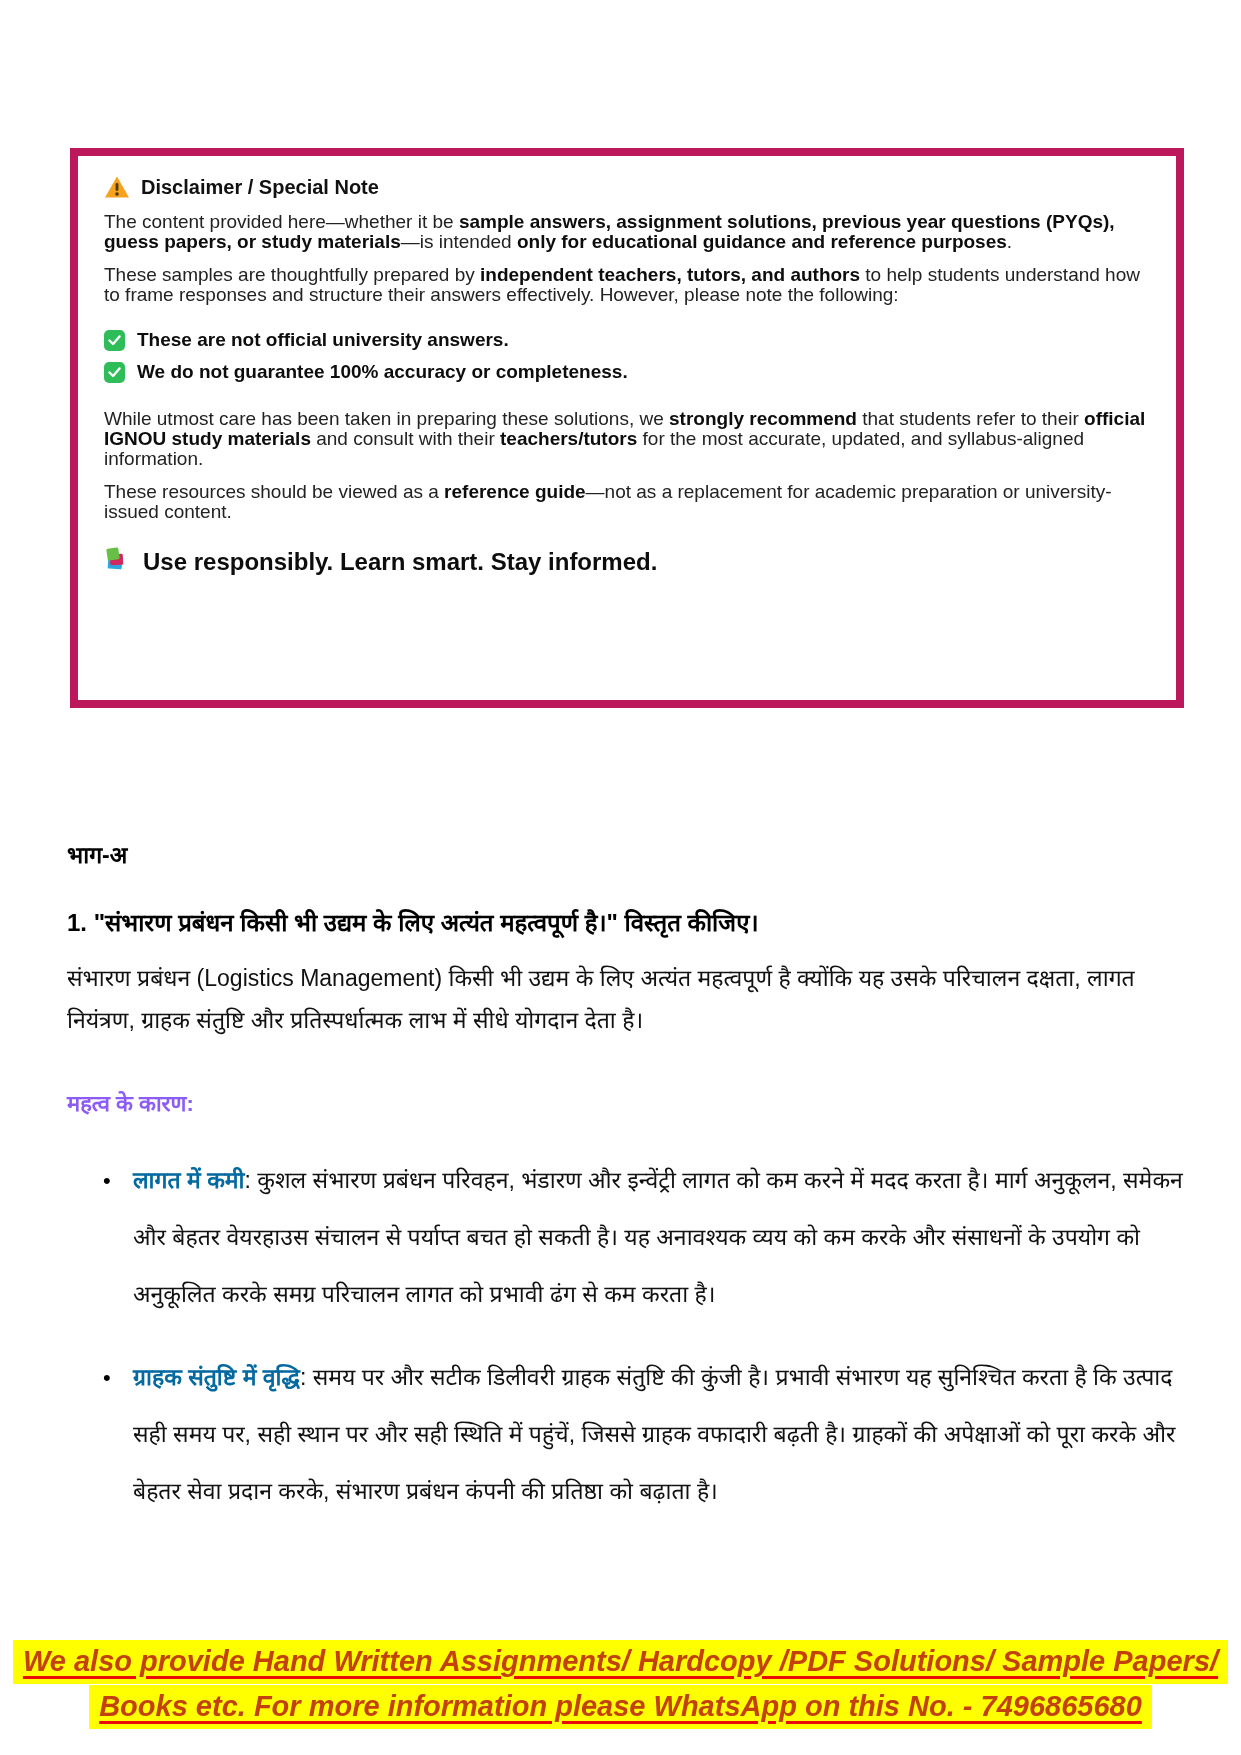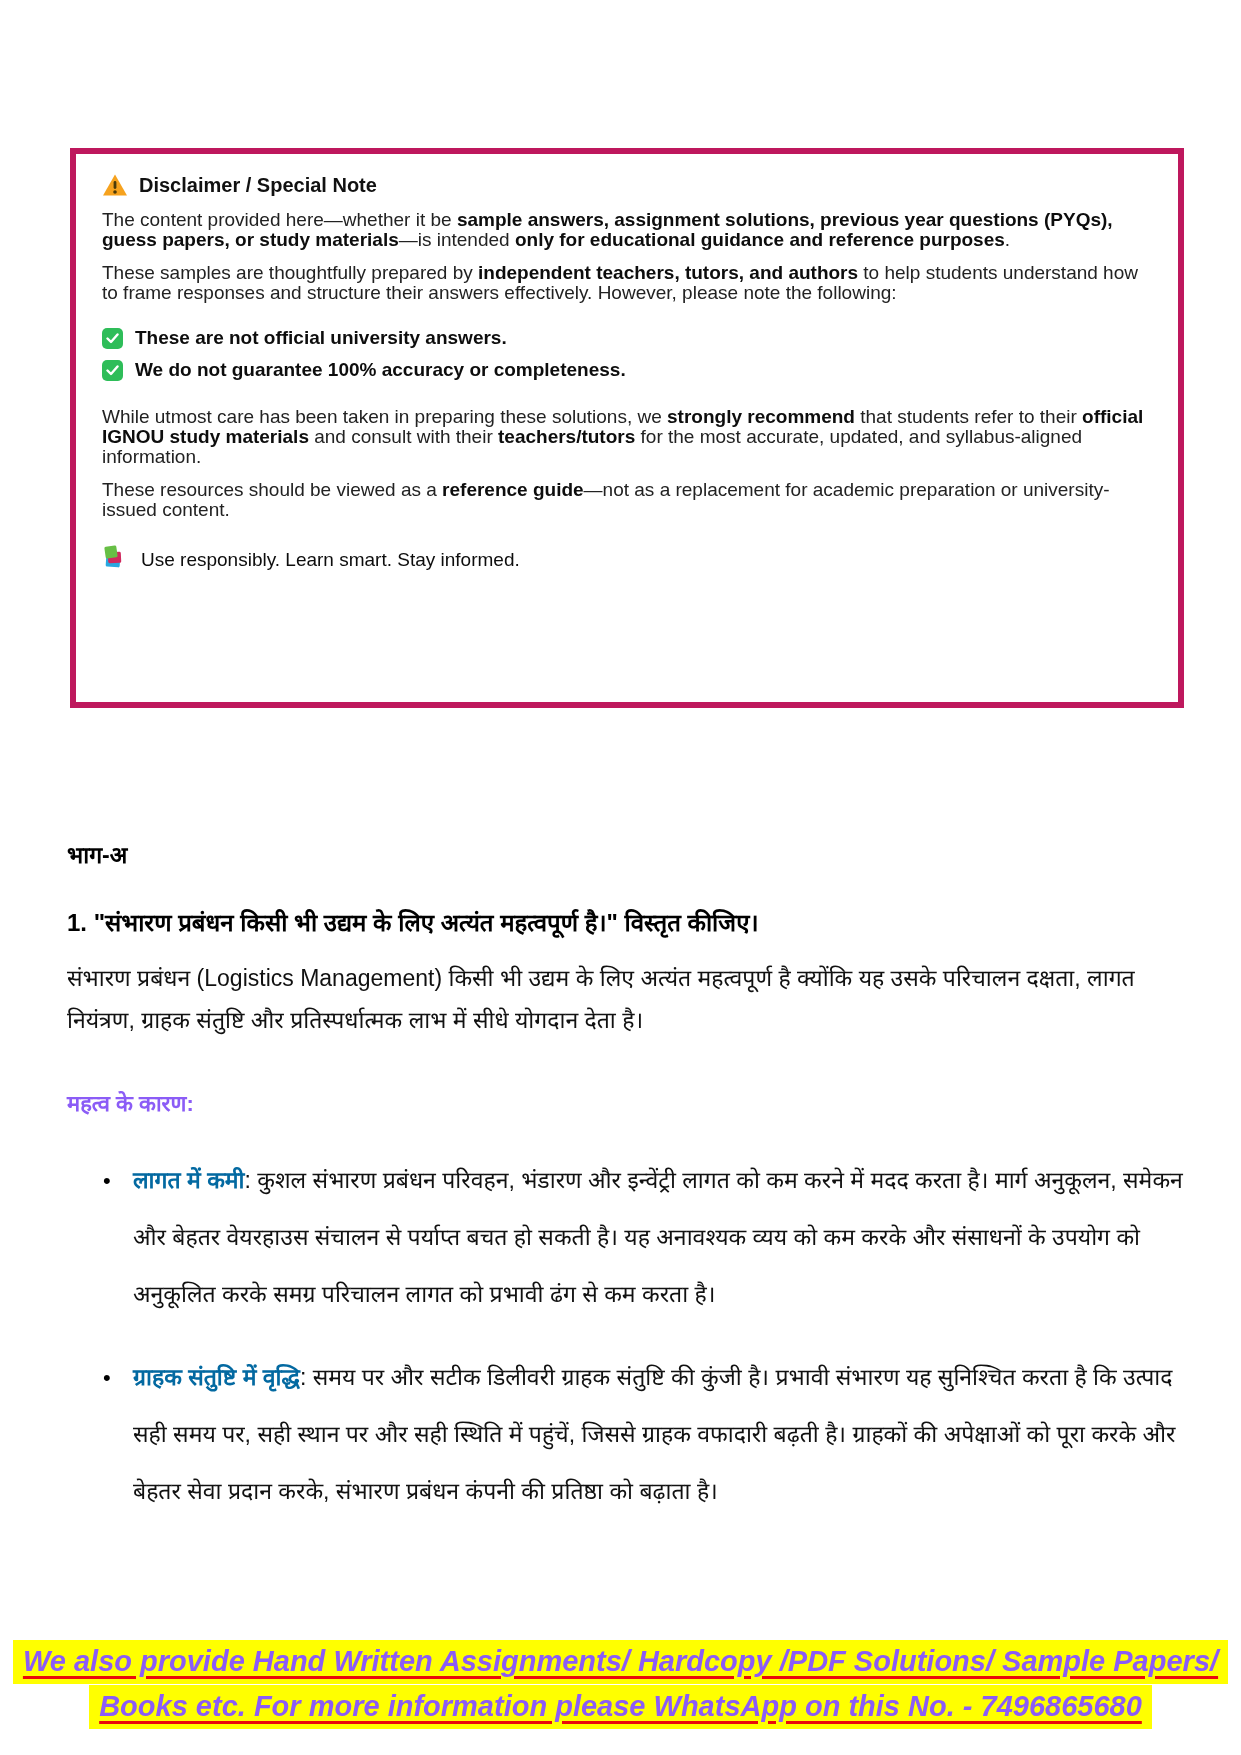--- a/index.html
+++ b/index.html
@@ -5,48 +5,48 @@
   * { margin:0; padding:0; box-sizing:border-box; }
   html,body { background:#ffffff; }
   body {
     width:1241px; height:1755px; position:relative;
     font-family:"Liberation Sans","DejaVu Sans",sans-serif;
     color:#1c1c1c;
   }
   
   .disclaimer-box {
     position:absolute; left:70px; top:148px; width:1114px; height:560px;
-    border:6px solid #be185d; background:#ffffff; padding:15px 26px 0 26px;
+    border:8px solid #be185d; background:#ffffff; padding:15px 26px 0 26px;
   }
   .box-title-row { display:flex; align-items:center; gap:11px; margin:4px 0 10px 0; }
   .box-title { font-size:20px; font-weight:bold; color:#111; }
   .warn-svg { display:block; }
   .dp { font-size:19px; line-height:20px; margin:13px 0; color:#222; }
   .dp b { color:#0d0d0d; }
   .checklist { list-style:none; margin:19px 0 21px 0; }
   .checklist li { display:flex; align-items:center; gap:12px; height:32px; font-size:19px; font-weight:bold; color:#0d0d0d; }
   .check-badge {
     width:21px; height:21px; border-radius:5px; background:#2ebd59;
     display:inline-flex; align-items:center; justify-content:center; flex:0 0 auto;
   }
-  .closing-row { display:flex; align-items:center; gap:12px; margin-top:24px; font-size:19px; font-weight:normal; color:#0d0d0d; }
+  .closing-row { display:flex; align-items:center; gap:12px; margin-top:24px; font-size:24px; font-weight:bold; color:#0d0d0d; }
   
   .part-label { position:absolute; left:67px; top:838px; font-size:23px; font-weight:bold; color:#000; }
   .question   { position:absolute; left:67px; top:903px; width:1115px; font-size:24px; font-weight:bold; color:#000; line-height:40px; }
   .intro      { position:absolute; left:67px; top:957px; width:1118px; font-size:23px; line-height:42px; color:#111; }
   .reasons-heading { position:absolute; left:67px; top:1087px; font-size:22px; font-weight:bold; color:#8b5cf6; }
   .bullet-list { position:absolute; left:67px; top:1152px; width:1125px; list-style:none; }
   .bullet-list li { position:relative; padding-left:66px; font-size:23px; line-height:57px; color:#111; }
   .bullet-list li + li { margin-top:26px; }
   .bullet-dot { position:absolute; left:36px; top:0; font-size:22px; color:#000; }
   .bullet-lead { font-weight:bold; color:#0369a1; }
   
   .footer { position:absolute; left:0; top:1640px; width:1241px; text-align:center; }
   .footer .hl {
-    display:inline-block; background:#ffff00; color:#8b5cf6;
+    display:inline-block; background:#ffff00; color:#c2410c;
     font-size:29px; font-weight:bold; font-style:italic;
     line-height:40px; padding:1px 10px 3px 10px;
     text-decoration:underline; text-decoration-thickness:3px; text-decoration-color:#ea0b0b;
     text-underline-offset:5px;
   }
   .footer-line { margin-bottom:1px; }
 </style>
 </head>
 <body>
 

